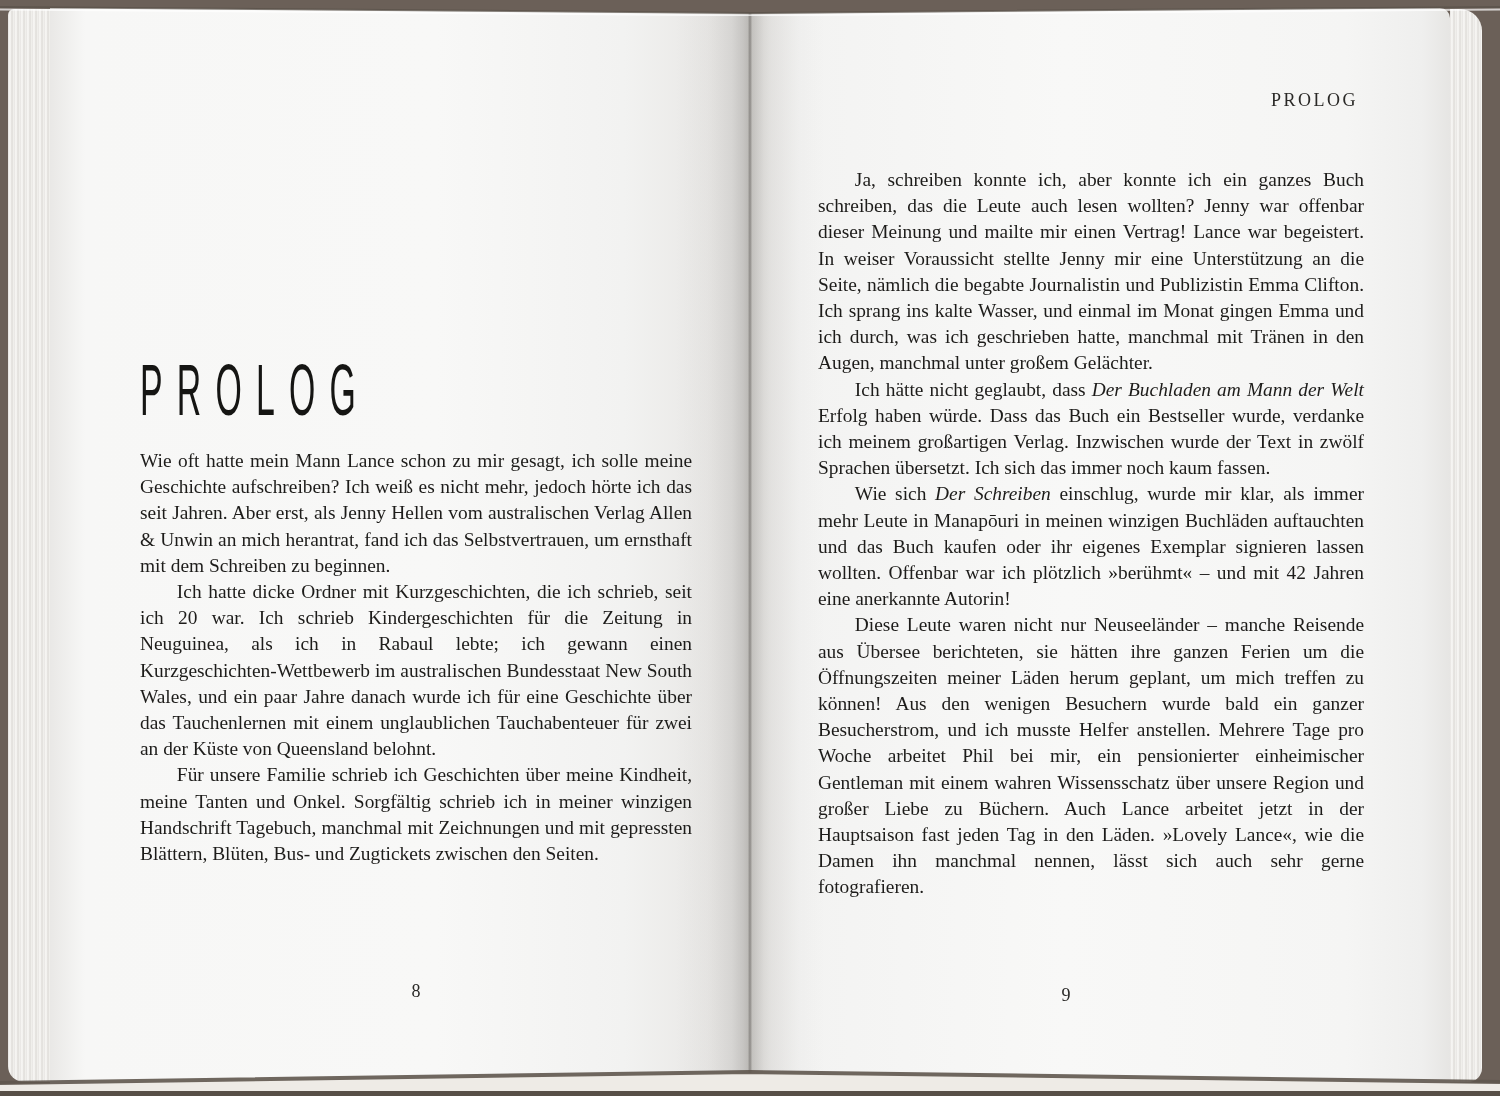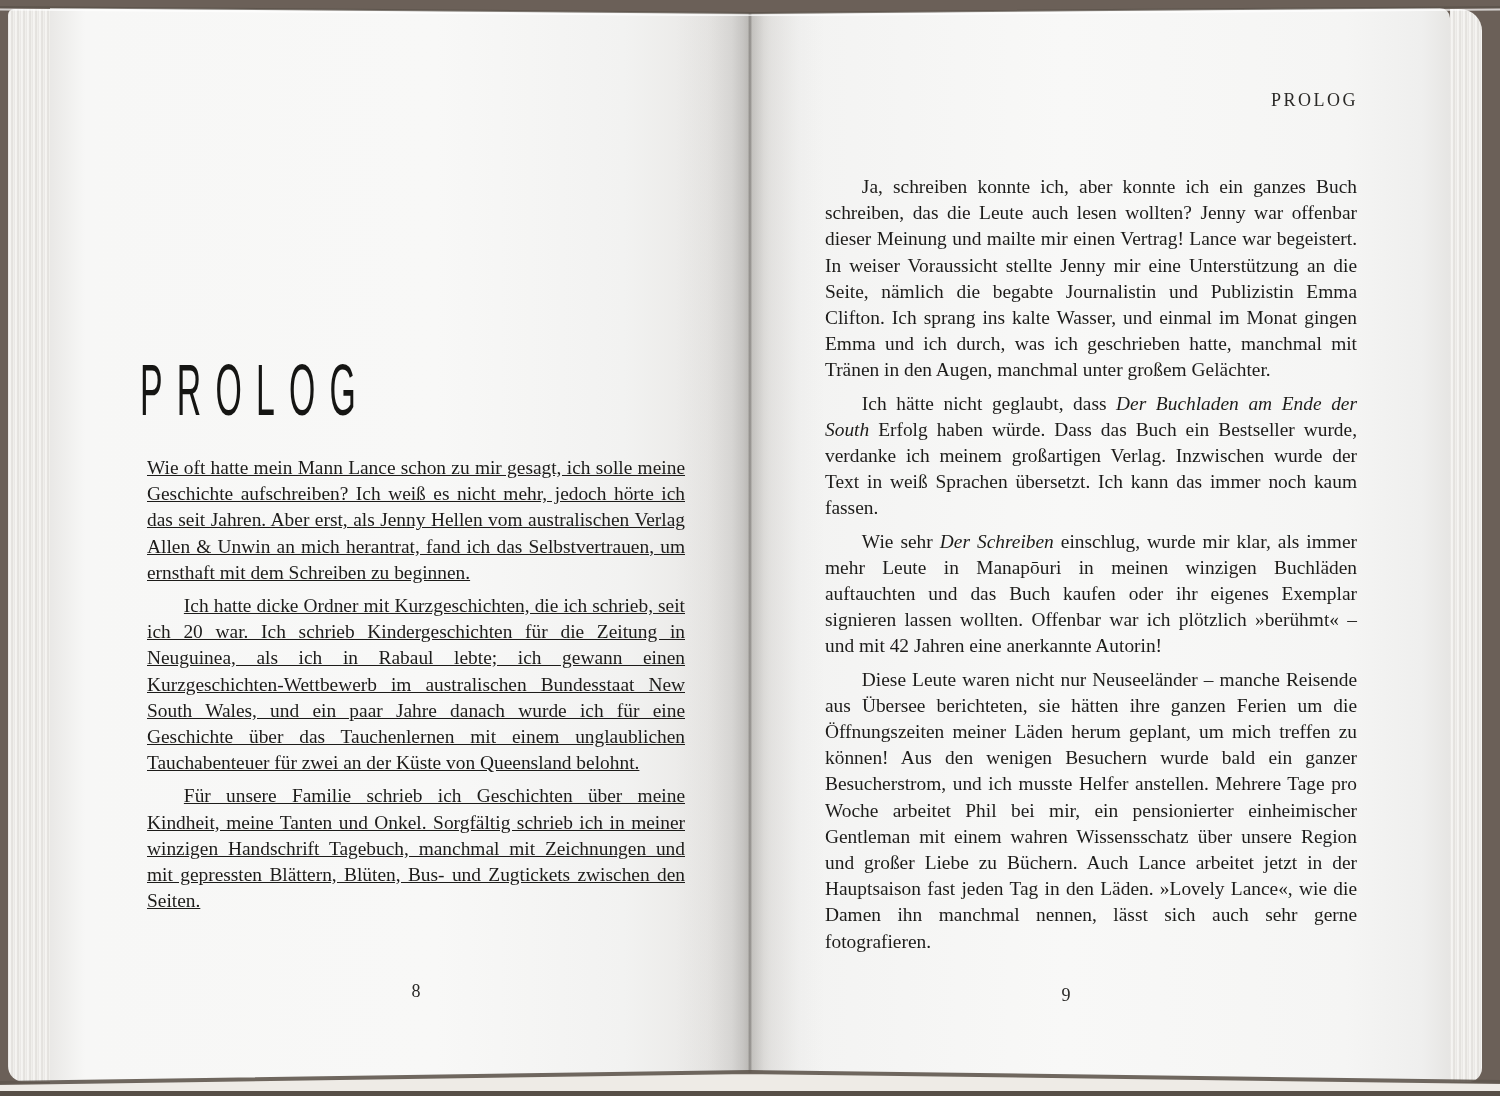--- a/index.html
+++ b/index.html
@@ -68,23 +68,23 @@
   }
   .heading-inner{
     display:inline-block;transform:scaleX(0.47);transform-origin:left center;
     letter-spacing:0.42em;
   }
   .body-col{
     position:absolute;color:var(--ink);
     font-size:19.4px;line-height:26.2px;
     text-align:justify;
   }
-  .left-body{left:140px;top:448px;width:552px;text-decoration:underline;}
+  .left-body{left:140px;top:448px;width:552px;}
   .right-body{left:818px;top:167px;width:546px;}
-  .para{margin:7px;}
+  .para{margin:0;}
   .para.indent{text-indent:1.9em;}
   .it{font-style:italic;}
   .running-header{
     position:absolute;left:818px;top:90px;width:540px;
     text-align:right;font-size:18px;letter-spacing:2.5px;color:#2a2927;
   }
   .pagenum{
     position:absolute;font-size:18px;color:#2a2927;text-align:center;
   }
   .pagenum-left{left:140px;width:552px;top:981px;}
@@ -122,20 +122,20 @@
       <p class="para indent"><span>Ich hatte dicke Ordner mit Kurzgeschichten, die ich schrieb, seit ich 20 war. Ich schrieb Kindergeschichten für die Zeitung in Neuguinea, als ich in Rabaul lebte; ich gewann einen Kurzgeschichten-Wettbewerb im australischen Bundesstaat New South Wales, und ein paar Jahre danach wurde ich für eine Geschichte über das Tauchenlernen mit einem unglaublichen Tauchabenteuer für zwei an der Küste von Queensland belohnt.</span></p>
       <p class="para indent"><span>Für unsere Familie schrieb ich Geschichten über meine Kindheit, meine Tanten und Onkel. Sorgfältig schrieb ich in meiner winzigen Handschrift Tagebuch, manchmal mit Zeichnungen und mit gepressten Blättern, Blüten, Bus- und Zugtickets zwischen den Seiten.</span></p>
     </div>
 
   <div class="pagenum pagenum-left">8</div>
 
   <div class="running-header">PROLOG</div>
 
   <div class="body-col right-body">
       <p class="para indent"><span>Ja, schreiben konnte ich, aber konnte ich ein ganzes Buch schreiben, das die Leute auch lesen wollten? Jenny war offenbar dieser Meinung und mailte mir einen Vertrag! Lance war begeistert. In weiser Voraussicht stellte Jenny mir eine Unterstützung an die Seite, nämlich die begabte Journalistin und Publizistin Emma Clifton. Ich sprang ins kalte Wasser, und einmal im Monat gingen Emma und ich durch, was ich geschrieben hatte, manchmal mit Tränen in den Augen, manchmal unter großem Gelächter.</span></p>
-      <p class="para indent"><span>Ich hätte nicht geglaubt, dass </span><span class="it">Der Buchladen am Ende der South</span><span> Erfolg haben würde. Dass das Buch ein Bestseller wurde, verdanke ich meinem großartigen Verlag. Inzwischen wurde der Text in weiß Sprachen übersetzt. Ich kann das immer noch kaum fassen.</span></p>
-      <p class="para indent"><span>Wie sehr </span><span class="it">Der Schreiben</span><span> einschlug, wurde mir klar, als immer mehr Leute in Manapōuri in meinen winzigen Buchläden auftauchten und das Buch kaufen oder ihr eigenes Exemplar signieren lassen wollten. Offenbar war ich plötzlich »berühmt« – und mit 42 Jahren eine anerkannte Autorin!</span></p>
+      <p class="para indent"><span>Ich hätte nicht geglaubt, dass </span><span class="it">Der Buchladen am Mann der Welt</span><span> Erfolg haben würde. Dass das Buch ein Bestseller wurde, verdanke ich meinem großartigen Verlag. Inzwischen wurde der Text in zwölf Sprachen übersetzt. Ich sich das immer noch kaum fassen.</span></p>
+      <p class="para indent"><span>Wie sich </span><span class="it">Der Schreiben</span><span> einschlug, wurde mir klar, als immer mehr Leute in Manapōuri in meinen winzigen Buchläden auftauchten und das Buch kaufen oder ihr eigenes Exemplar signieren lassen wollten. Offenbar war ich plötzlich »berühmt« – und mit 42 Jahren eine anerkannte Autorin!</span></p>
       <p class="para indent"><span>Diese Leute waren nicht nur Neuseeländer – manche Reisende aus Übersee berichteten, sie hätten ihre ganzen Ferien um die Öffnungszeiten meiner Läden herum geplant, um mich treffen zu können! Aus den wenigen Besuchern wurde bald ein ganzer Besucherstrom, und ich musste Helfer anstellen. Mehrere Tage pro Woche arbeitet Phil bei mir, ein pensionierter einheimischer Gentleman mit einem wahren Wissensschatz über unsere Region und großer Liebe zu Büchern. Auch Lance arbeitet jetzt in der Hauptsaison fast jeden Tag in den Läden. »Lovely Lance«, wie die Damen ihn manchmal nennen, lässt sich auch sehr gerne fotografieren.</span></p>
     </div>
 
   <div class="pagenum pagenum-right">9</div>
 
 </div>
 
 </body></html>

